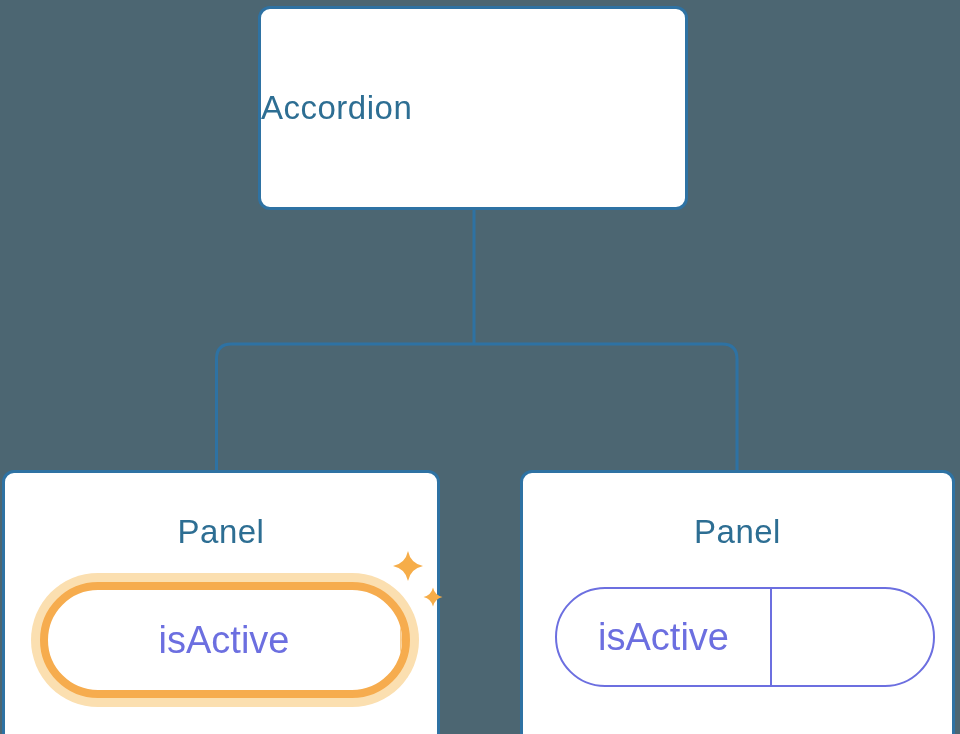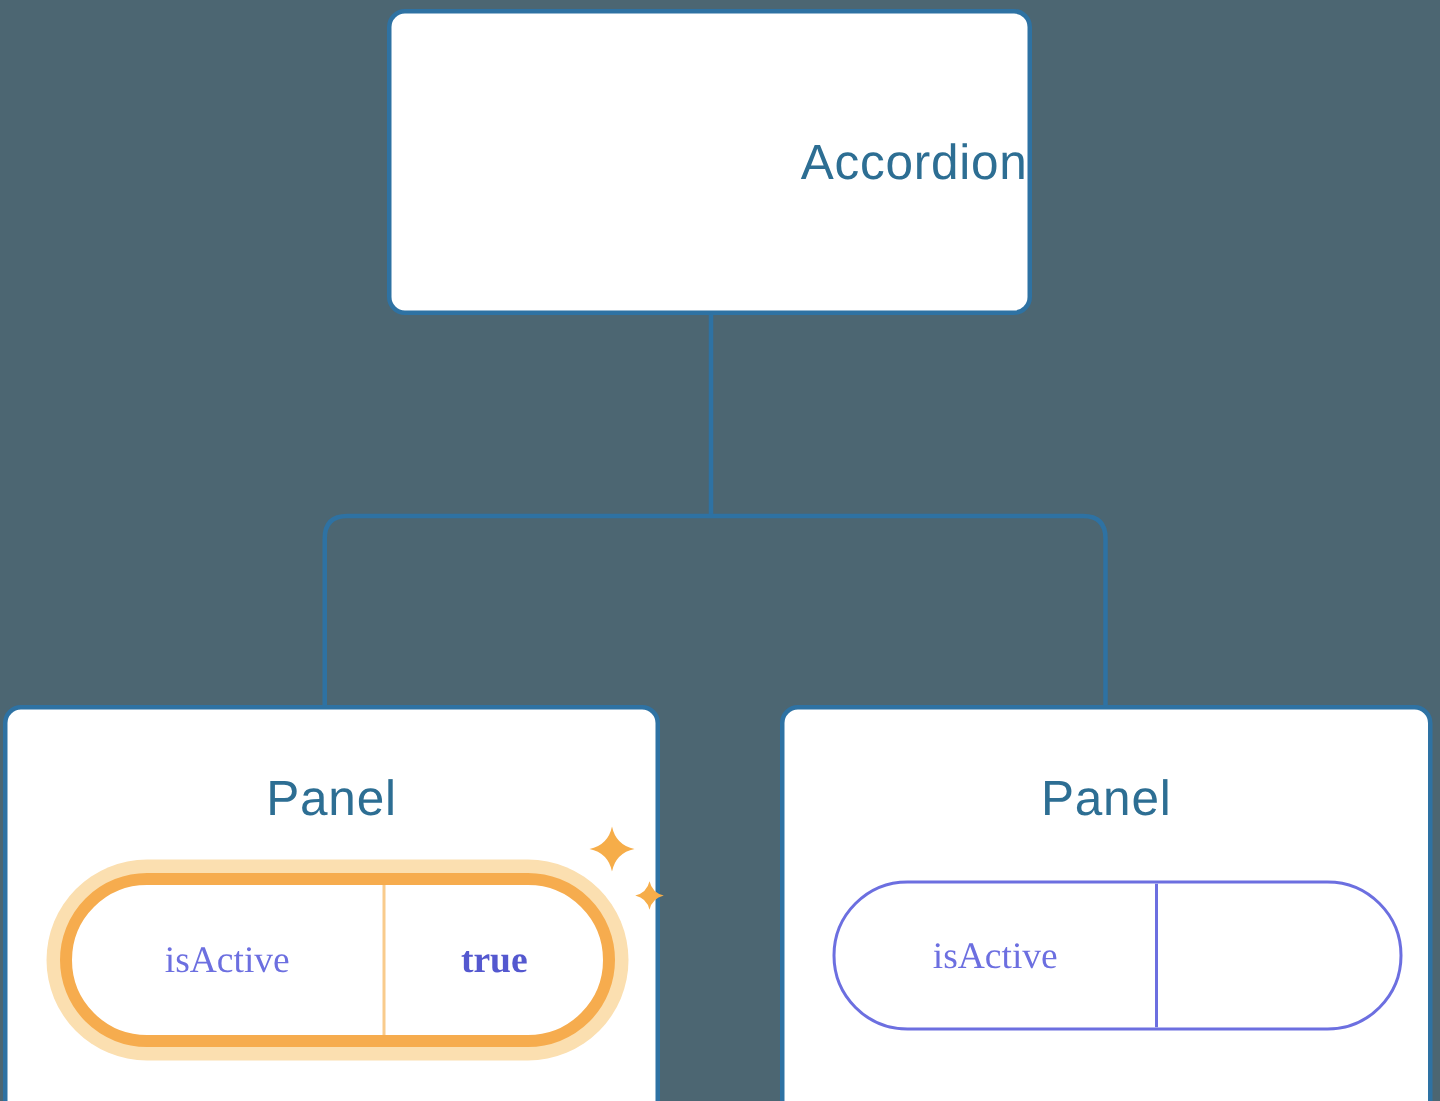--- a/index.html
+++ b/index.html
@@ -27,21 +27,21 @@
   }
   .node-label {
     color: var(--node_text_blue, #2D6E93);
     font-size: 33px;
     font-weight: 500;
     letter-spacing: 0.5px;
   }
 
   .root-node {
     left: 258px; top: 6px; width: 430px; height: 204px;
-    display: flex; align-items: center; justify-content: flex-end;
+    display: flex; align-items: center; justify-content: flex-start;
   }
 
   .panel-node { top: 470px; height: 290px; }
   .panel-left  { left: 2px;   width: 438px; }
   .panel-right { left: 520px; width: 435px; }
 
   .panel-title {
     text-align: center;
     margin-top: 42px;
     line-height: 1;
@@ -50,24 +50,23 @@
   .pill {
     position: absolute;
     background: #ffffff;
     display: flex;
     align-items: stretch;
     box-sizing: border-box;
     overflow: hidden;
   }
   .pill .cell {
     display: flex; align-items: center; justify-content: center;
-    font-size: 25px;
+    font-size: 38px;
     color: var(--state_purple, #6C6FE0);
     line-height: 1;
-    font-family: Liberation Serif, serif;
   }
   .pill .divider { width: 2px; flex: 0 0 2px; }
 
   .pill-active {
     left: 35px; top: 109px;
     width: 370px; height: 116px;
     border: 8px solid var(--highlight_orange, #F6AC4E);
     border-radius: 60px;
     box-shadow: 0 0 0 9px var(--highlight_glow, #FBDFB0);
   }
@@ -104,21 +103,20 @@
 
   <div class="node root-node">
     <span class="node-label">Accordion</span>
   </div>
 
   <div class="node panel-node panel-left">
     <div class="panel-title node-label">Panel</div>
     <div class="pill pill-active">
       <span class="cell key">isActive</span>
       <span class="divider"></span>
-      <span class="cell val">true</span>
     </div>
   </div>
 
   <svg class="sparkles" viewBox="0 0 60 62">
     <path transform="translate(18,18)" d="M0,-15 Q2.6,-2.6 15,0 Q2.6,2.6 0,15 Q-2.6,2.6 -15,0 Q-2.6,-2.6 0,-15 Z"></path>
     <path transform="translate(43,49)" d="M0,-9.5 Q1.8,-1.8 9.5,0 Q1.8,1.8 0,9.5 Q-1.8,1.8 -9.5,0 Q-1.8,-1.8 0,-9.5 Z"></path>
   </svg>
 
   <div class="node panel-node panel-right">
     <div class="panel-title node-label">Panel</div>

